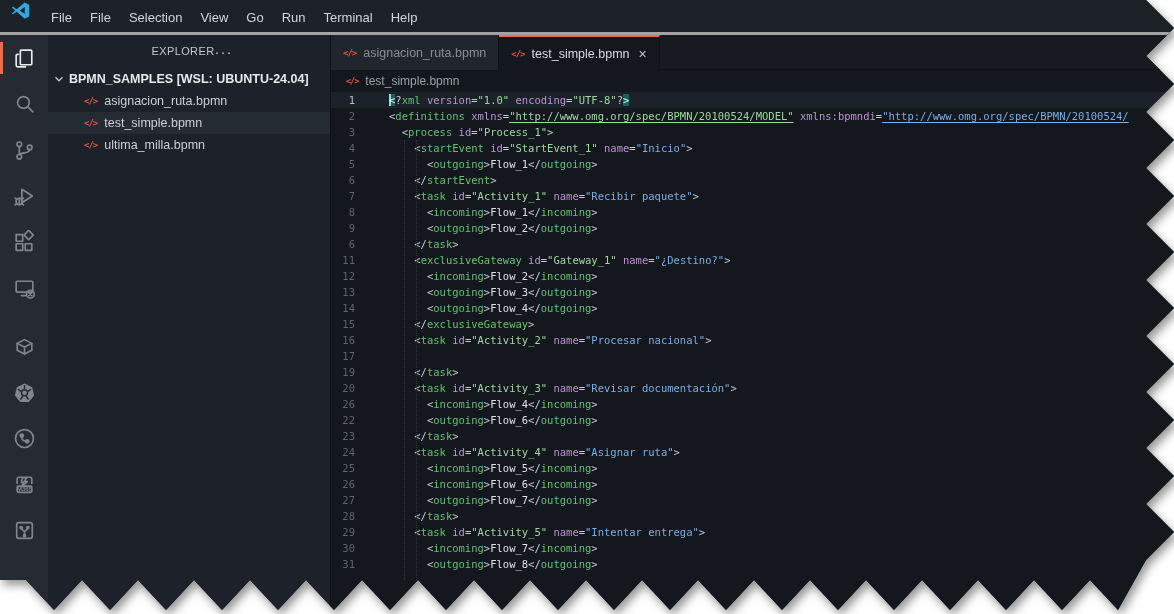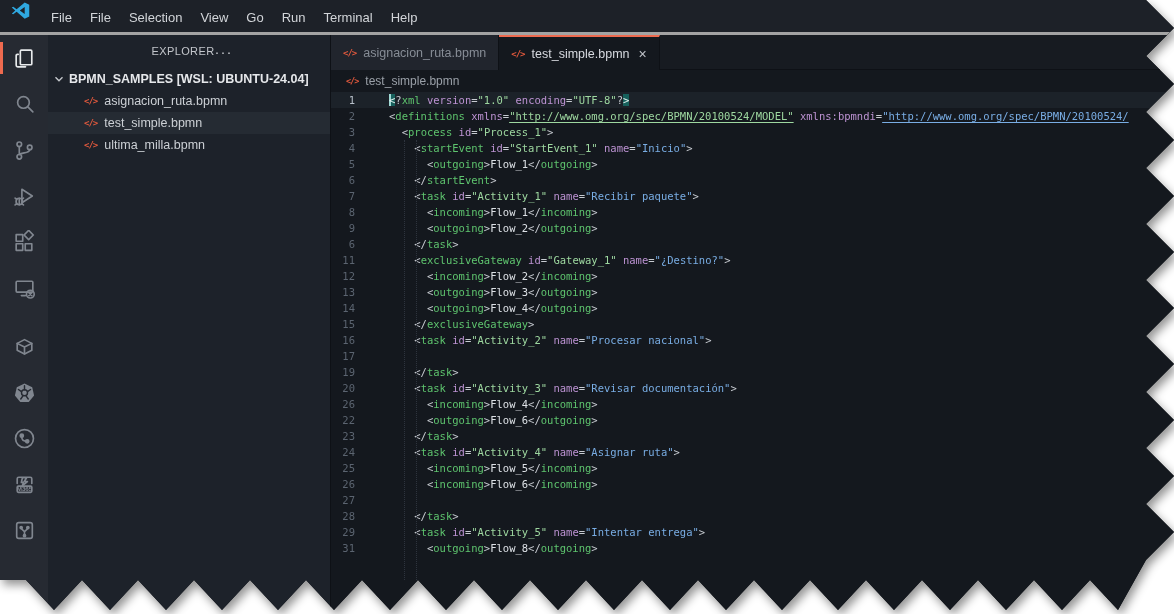--- a/index.html
+++ b/index.html
@@ -242,22 +242,23 @@
             <div class="cl"><span class="ln">16</span><pre class="ct"><span class="ws">    </span><span class="pu">&lt;</span><span class="tg">task</span><span class="ws"> </span><span class="at">id</span><span class="pu">=</span><span class="sg">"Activity_2"</span><span class="ws"> </span><span class="at">name</span><span class="pu">=</span><span class="sb">"Procesar nacional"</span><span class="pu">&gt;</span></pre></div>
             <div class="cl"><span class="ln">17</span></div>
             <div class="cl"><span class="ln">19</span><pre class="ct"><span class="ws">    </span><span class="pu">&lt;/</span><span class="tg">task</span><span class="pu">&gt;</span></pre></div>
             <div class="cl"><span class="ln">20</span><pre class="ct"><span class="ws">    </span><span class="pu">&lt;</span><span class="tg">task</span><span class="ws"> </span><span class="at">id</span><span class="pu">=</span><span class="sg">"Activity_3"</span><span class="ws"> </span><span class="at">name</span><span class="pu">=</span><span class="sb">"Revisar documentación"</span><span class="pu">&gt;</span></pre></div>
             <div class="cl"><span class="ln">26</span><pre class="ct"><span class="ws">      </span><span class="pu">&lt;</span><span class="tg">incoming</span><span class="pu">&gt;</span><span class="tx">Flow_4</span><span class="pu">&lt;/</span><span class="tg">incoming</span><span class="pu">&gt;</span></pre></div>
             <div class="cl"><span class="ln">22</span><pre class="ct"><span class="ws">      </span><span class="pu">&lt;</span><span class="tg">outgoing</span><span class="pu">&gt;</span><span class="tx">Flow_6</span><span class="pu">&lt;/</span><span class="tg">outgoing</span><span class="pu">&gt;</span></pre></div>
             <div class="cl"><span class="ln">23</span><pre class="ct"><span class="ws">    </span><span class="pu">&lt;/</span><span class="tg">task</span><span class="pu">&gt;</span></pre></div>
             <div class="cl"><span class="ln">24</span><pre class="ct"><span class="ws">    </span><span class="pu">&lt;</span><span class="tg">task</span><span class="ws"> </span><span class="at">id</span><span class="pu">=</span><span class="sg">"Activity_4"</span><span class="ws"> </span><span class="at">name</span><span class="pu">=</span><span class="sb">"Asignar ruta"</span><span class="pu">&gt;</span></pre></div>
             <div class="cl"><span class="ln">25</span><pre class="ct"><span class="ws">      </span><span class="pu">&lt;</span><span class="tg">incoming</span><span class="pu">&gt;</span><span class="tx">Flow_5</span><span class="pu">&lt;/</span><span class="tg">incoming</span><span class="pu">&gt;</span></pre></div>
             <div class="cl"><span class="ln">26</span><pre class="ct"><span class="ws">      </span><span class="pu">&lt;</span><span class="tg">incoming</span><span class="pu">&gt;</span><span class="tx">Flow_6</span><span class="pu">&lt;/</span><span class="tg">incoming</span><span class="pu">&gt;</span></pre></div>
-            <div class="cl"><span class="ln">27</span></div>
+            <div class="cl"><span class="ln">27</span><pre class="ct"><span class="ws">      </span><span class="pu">&lt;</span><span class="tg">outgoing</span><span class="pu">&gt;</span><span class="tx">Flow_7</span><span class="pu">&lt;/</span><span class="tg">outgoing</span><span class="pu">&gt;</span></pre></div>
             <div class="cl"><span class="ln">28</span><pre class="ct"><span class="ws">    </span><span class="pu">&lt;/</span><span class="tg">task</span><span class="pu">&gt;</span></pre></div>
             <div class="cl"><span class="ln">29</span><pre class="ct"><span class="ws">    </span><span class="pu">&lt;</span><span class="tg">task</span><span class="ws"> </span><span class="at">id</span><span class="pu">=</span><span class="sg">"Activity_5"</span><span class="ws"> </span><span class="at">name</span><span class="pu">=</span><span class="sb">"Intentar entrega"</span><span class="pu">&gt;</span></pre></div>
+            <div class="cl"><span class="ln">30</span><pre class="ct"><span class="ws">      </span><span class="pu">&lt;</span><span class="tg">incoming</span><span class="pu">&gt;</span><span class="tx">Flow_7</span><span class="pu">&lt;/</span><span class="tg">incoming</span><span class="pu">&gt;</span></pre></div>
             <div class="cl"><span class="ln">31</span><pre class="ct"><span class="ws">      </span><span class="pu">&lt;</span><span class="tg">outgoing</span><span class="pu">&gt;</span><span class="tx">Flow_8</span><span class="pu">&lt;/</span><span class="tg">outgoing</span><span class="pu">&gt;</span></pre></div>
           </div>
       </div>
     </main>
 
   </div>
 </div>
 
 </body></html>

